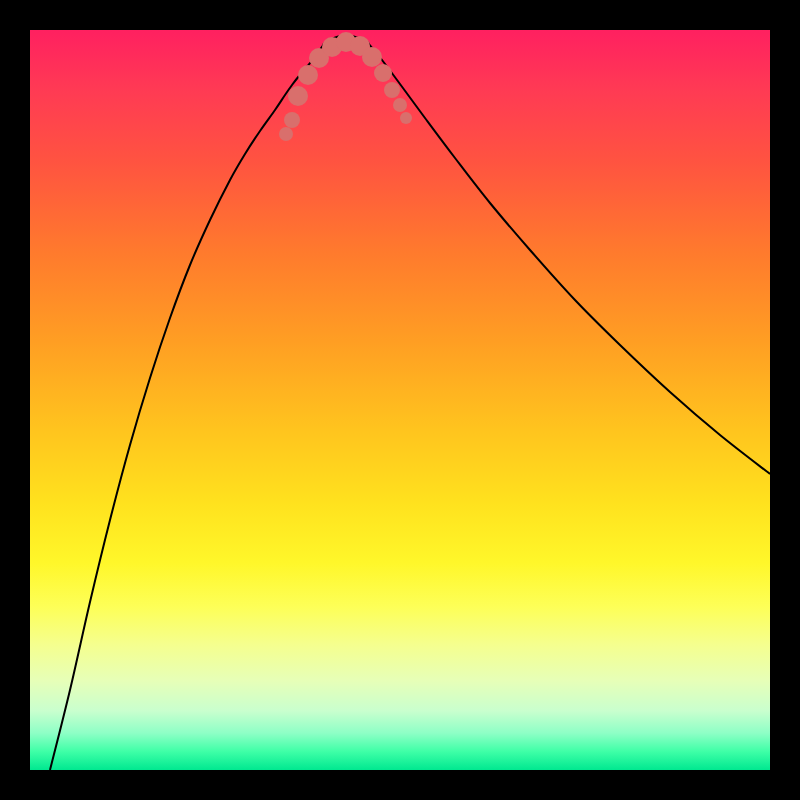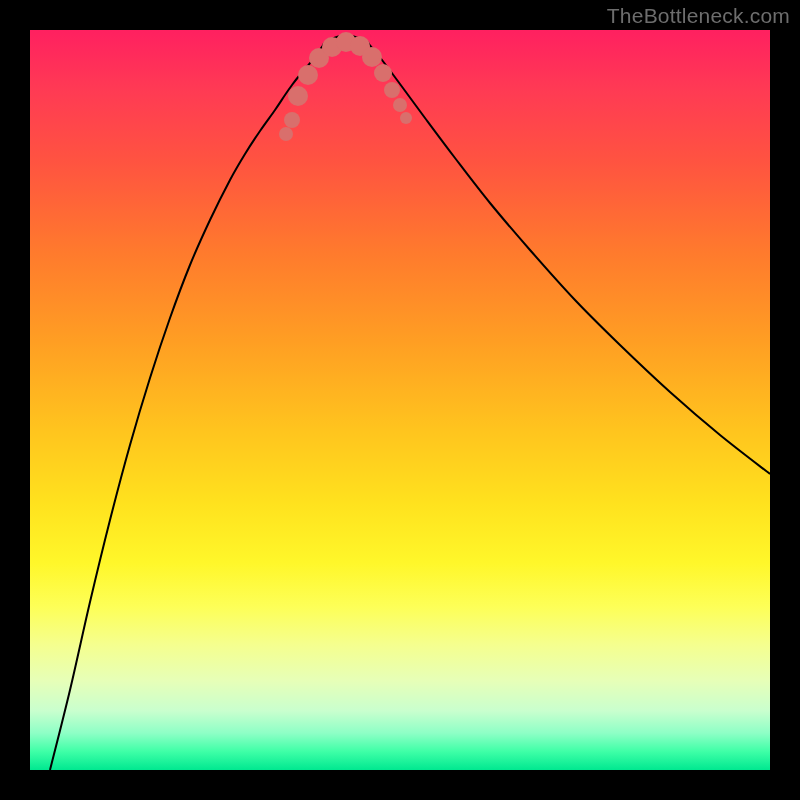--- a/index.html
+++ b/index.html
@@ -81,14 +81,13 @@
           <circle cx="316" cy="12" r="10" fill="#d96f6c"></circle>
           <circle cx="330" cy="16" r="10" fill="#d96f6c"></circle>
           <circle cx="342" cy="27" r="10" fill="#d96f6c"></circle>
           <circle cx="353" cy="43" r="9" fill="#d96f6c"></circle>
           <circle cx="362" cy="60" r="8" fill="#d96f6c"></circle>
           <circle cx="370" cy="75" r="7" fill="#d96f6c"></circle>
           <circle cx="376" cy="88" r="6" fill="#d96f6c"></circle>
         </g>
     </svg>
   </div>
-  <div class="watermark">TheBottleneck.com</div>
 </div>
 
 </body></html>

